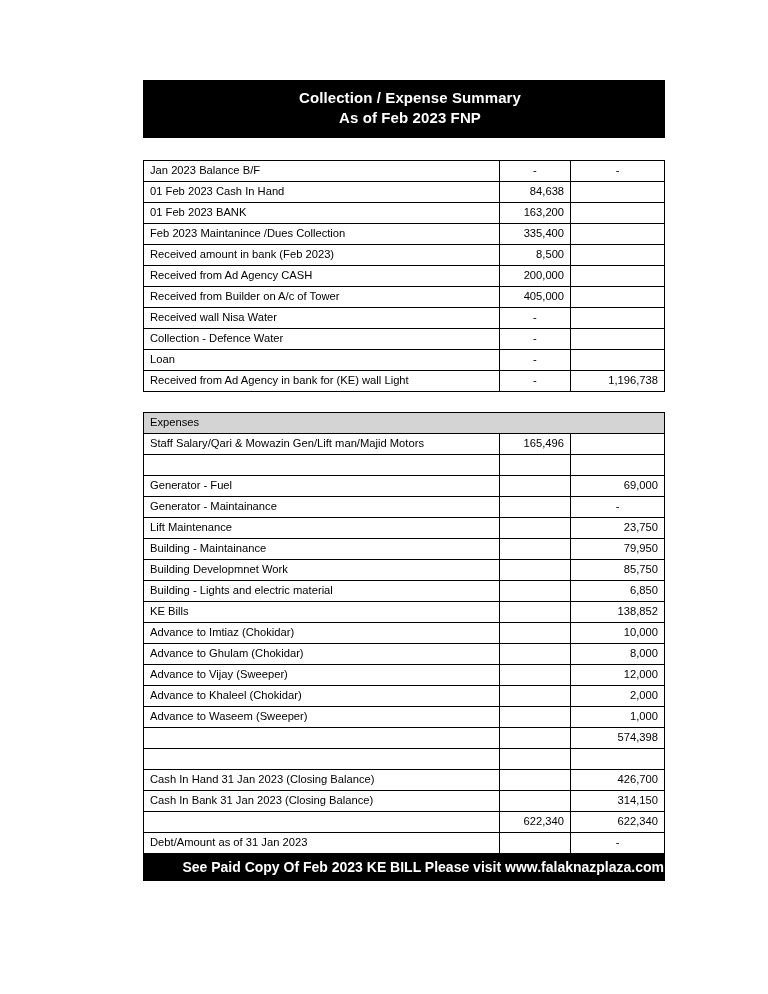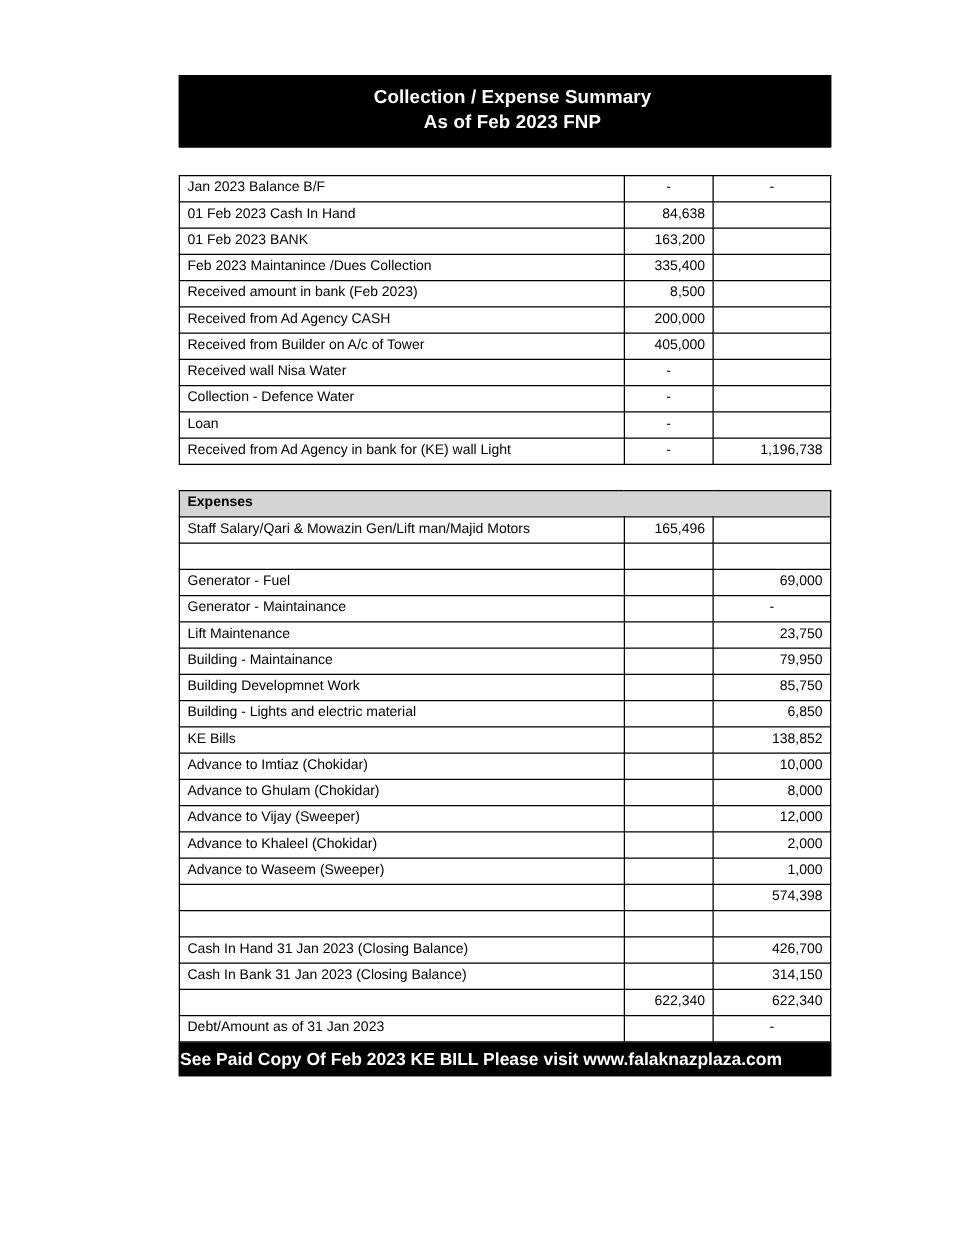--- a/index.html
+++ b/index.html
@@ -46,41 +46,42 @@
   .title-block {
     background: #000000;
     color: #ffffff;
     text-align: center;
     font-weight: bold;
     font-size: 15px;
     line-height: 1.35;
     padding: 7px 0 8px 12px;
     border: 1px solid #000000;
     letter-spacing: 0.1px;
+    margin-top: 20px;
   }
   .gap {
     height: 22px;
   }
   .num {
     text-align: right;
   }
   .center {
     text-align: center;
   }
   .bold {
     font-weight: normal;
   }
   .shaded {
     background: #d4d4d4;
-    font-weight: bold;
+    font-weight: normal;
   }
   .footer-bar {
     background: #000000;
     color: #ffffff;
-    text-align: left;
+    text-align: right;
     font-weight: bold;
     font-size: 14px;
     padding: 4px 0 5px 0;
     border: 1px solid #000000;
   }
   .spacer-block {
     height: 20px;
   }
 </style>
 </head>

